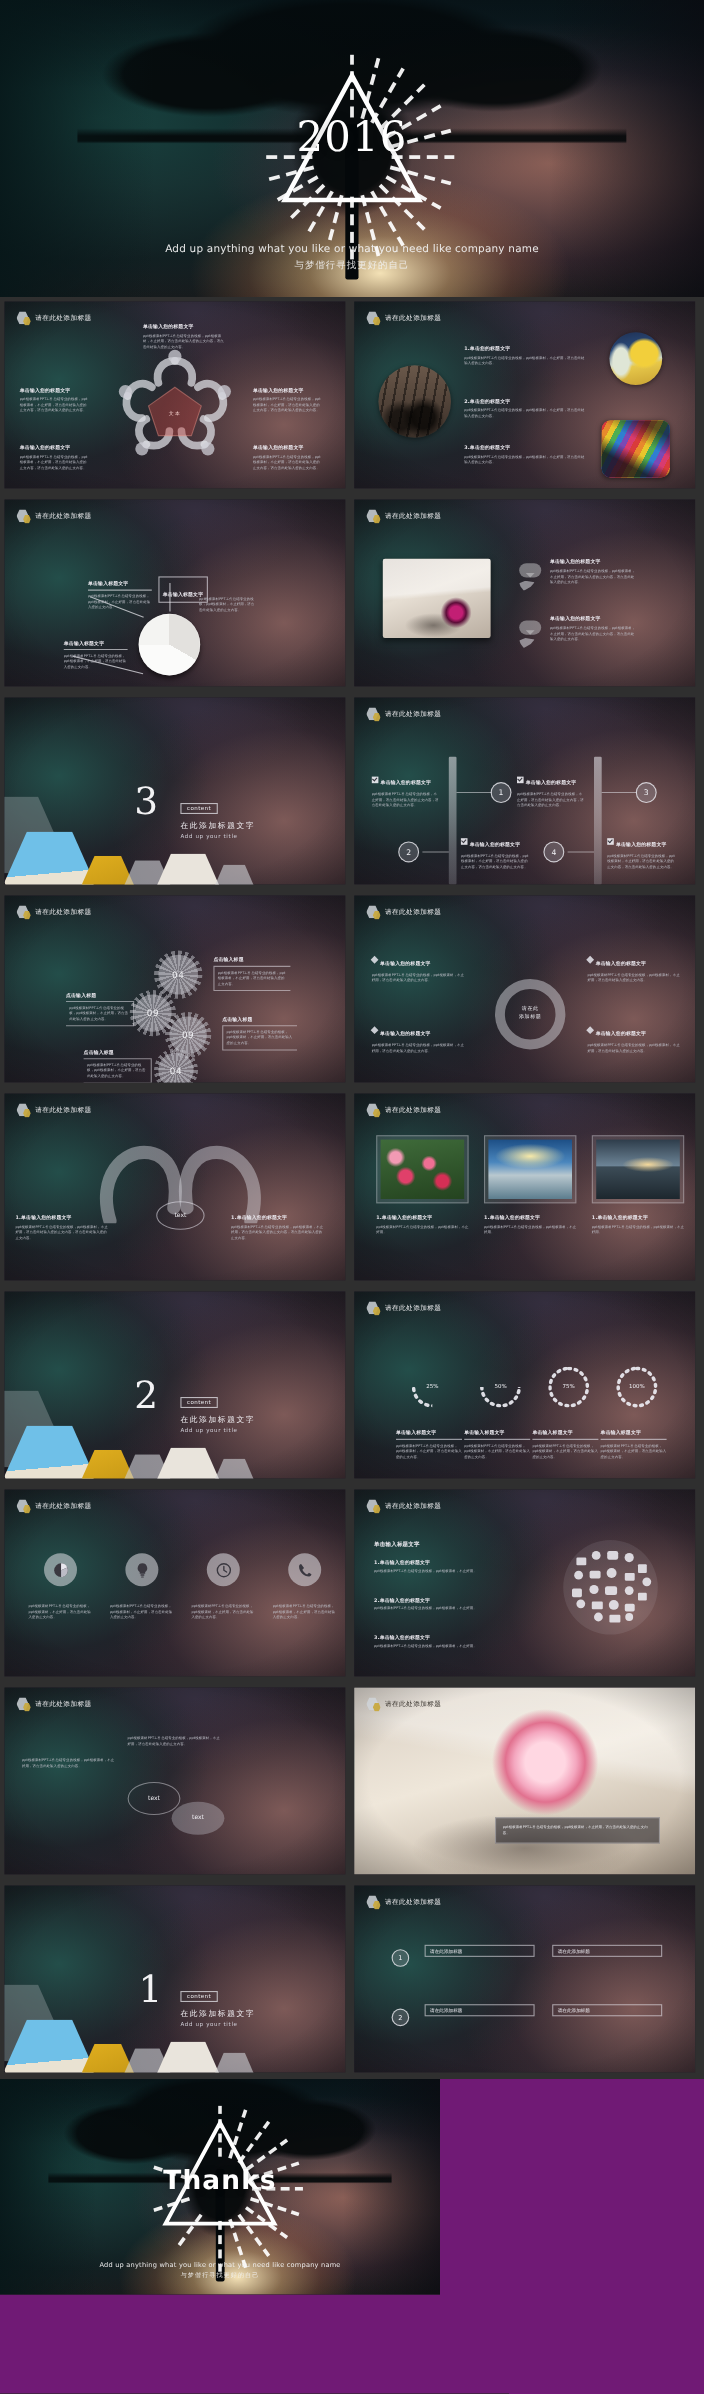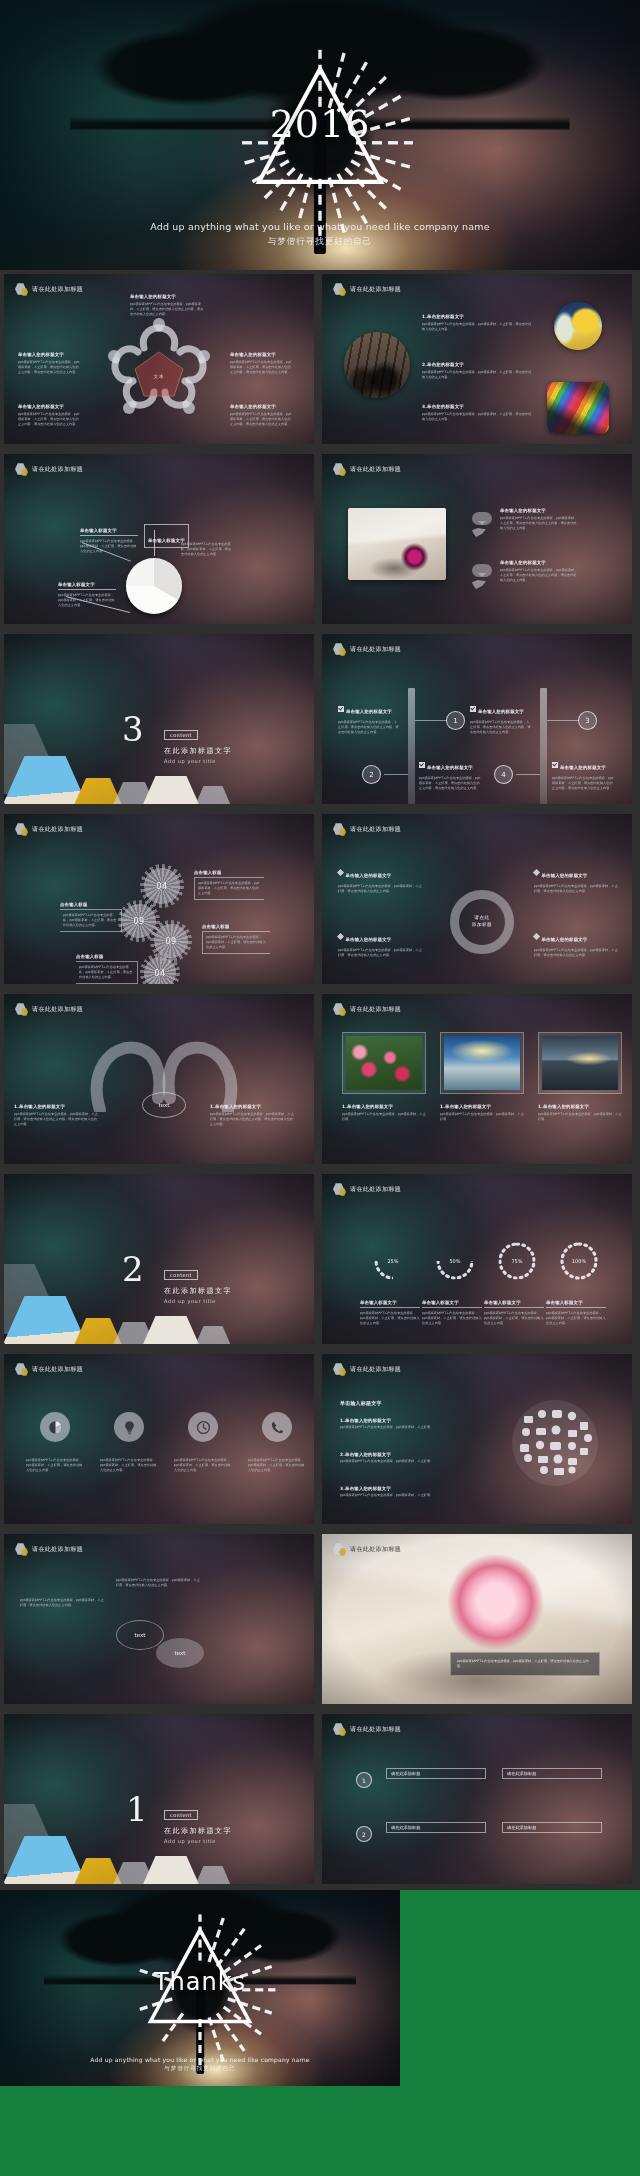--- a/index.html
+++ b/index.html
@@ -4,21 +4,21 @@
 <style>
   * { margin:0; padding:0; box-sizing:border-box; }
   html,body { background:#2b2b2b; }
   body {
     width:640px; height:2176px;
     font-family:"DejaVu Sans","Liberation Sans",sans-serif;
     overflow:hidden; position:relative;
   }
 
   
-  #deck { width:640px; height:2176px; background:#15803d; position:relative; }
+  #deck { width:640px; height:2176px; background:#701a75; position:relative; }
 
   .slide { position:relative; overflow:hidden; background:#241f28; }
 
   
   .hero { width:640px; height:270px; }
   .hero.thanks { height:196px; }
 
   
   .grid { display:flex; flex-wrap:wrap; width:640px; }
   .cell { width:320px; height:180px; padding:4px 6px 6px 4px; background:#2f2f2f; }
@@ -55,21 +55,21 @@
 
   
   .emblem { position:absolute; left:50%; top:50%; transform:translate(-50%,-52%);
     width:230px; height:185px; }
   .hero.thanks .emblem { width:190px; height:150px; transform:translate(-50%,-55%); }
   .emblem svg{ width:100%; height:100%; overflow:visible; }
 
   .hero-year { position:absolute; left:50%; top:46%; transform:translate(-50%,-50%);
     color:#fff; font-family:"DejaVu Serif","Liberation Serif",serif;
     font-size:38px; letter-spacing:1px; text-shadow:0 0 8px rgba(0,0,0,.35); }
-  .hero.thanks .hero-year{ font-size:24px; font-family:"DejaVu Sans","Liberation Sans",sans-serif; font-weight:400; top:47%;}
+  .hero.thanks .hero-year{ font-size:24px; font-family:"DejaVu Sans","Liberation Sans",sans-serif; font-weight:700; top:47%;}
 
   .hero-sub { position:absolute; left:0; right:0; bottom:22px; text-align:center; color:#f2f2f2; }
   .hero.thanks .hero-sub{ bottom:14px; }
   .hero-sub .en { font-size:9.5px; letter-spacing:.2px; opacity:.95; display:block; }
   .hero-sub .cn { font-size:8.5px; letter-spacing:1px; opacity:.9; display:block; margin-top:4px; }
   .hero.thanks .hero-sub .en{ font-size:6px; }
   .hero.thanks .hero-sub .cn{ font-size:5.5px; margin-top:2px; }
 
   
   .sl-bg { position:absolute; inset:0;

